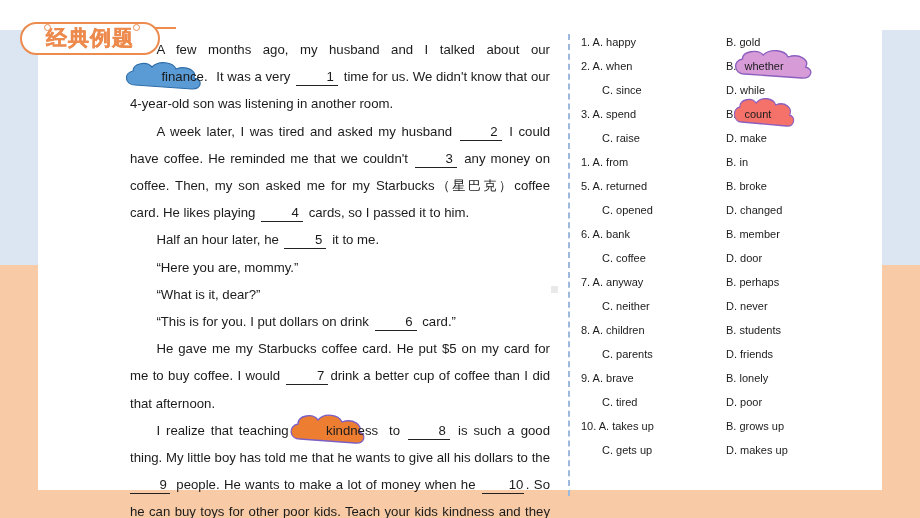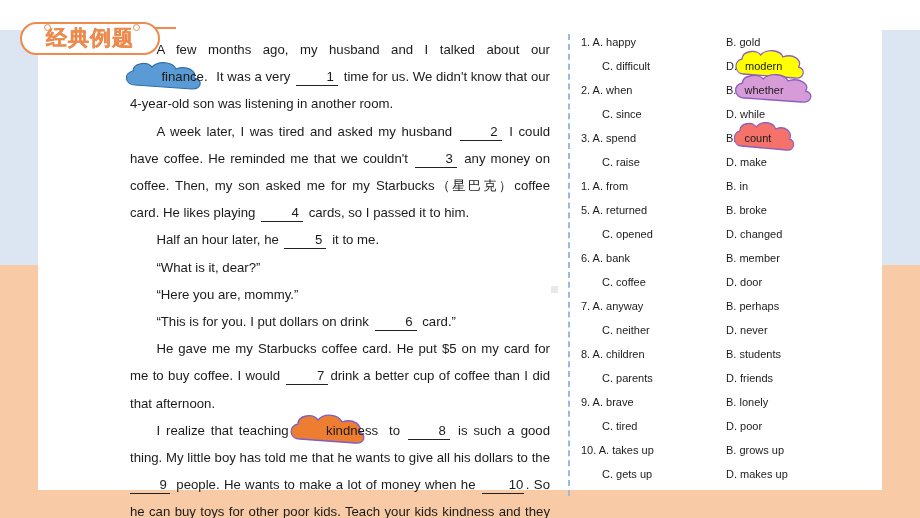--- a/index.html
+++ b/index.html
@@ -108,46 +108,40 @@
     <div class="passage">
 
       <p class="ind"><span>A few months ago, my husband and I talked about our </span><span class="cloud"><svg width="84" height="32" viewBox="0 0 84 32">
               <path d="M14 24 C4 24 2 12 12 10 C12 2 26 0 31 6 C38 -1 52 1 55 8 C66 4 76 10 73 17 C82 18 81 28 71 28 Z" fill="#5B9BD5" stroke="#2E6DA8" stroke-width="1.2"></path>
             </svg><span class="lbl">finance.</span></span><span> It was a very </span><span class="blank">1</span><span> time for us. We didn't know that our 4-year-old son was listening in another room.</span></p>
 
       <p class="ind"><span>A week later, I was tired and asked my husband </span><span class="blank">2</span><span> I could have coffee. He reminded me that we couldn't </span><span class="blank">3</span><span> any money on coffee. Then, my son asked me for my Starbucks（星巴克）coffee card. He likes playing </span><span class="blank">4</span><span> cards, so I passed it to him.</span></p>
 
       <p class="ind"><span>Half an hour later, he </span><span class="blank">5</span><span> it to me.</span></p>
 
+      <p class="ind">“Here you are, mommy.”</p>
       <p class="ind">“What is it, dear?”</p>
-      <p class="ind">“Here you are, mommy.”</p>
 
       <p class="ind"><span>“This is for you. I put dollars on drink </span><span class="blank">6</span><span> card.”</span></p>
 
       <p class="ind"><span>He gave me my Starbucks coffee card. He put $5 on my card for me to buy coffee. I would </span><span class="blank">7</span><span>drink a better cup of coffee than I did that afternoon.</span></p>
 
       <p class="ind"><span>I realize that teaching </span><span class="cloud"><svg width="82" height="34" viewBox="0 0 82 34">
               <path d="M14 26 C3 26 2 13 12 11 C12 2 27 0 32 7 C39 -1 53 2 56 9 C67 5 77 12 73 19 C81 21 79 31 69 30 Z" fill="#ED7D31" stroke="#7B5FC4" stroke-width="1.3"></path>
             </svg><span class="lbl">kindness</span></span><span> to </span><span class="blank">8</span><span> is such a good thing. My little boy has told me that he wants to give all his dollars to the </span><span class="blank w9">9</span><span> people. He wants to make a lot of money when he </span><span class="blank">10</span><span>. So he can buy toys for other poor kids. Teach your kids kindness and they will pour it into the world.</span></p>
 
       <span class="ghost-sq"></span>
     </div>
 
     <div class="divider"></div>
 
     <div class="options" id="optList">
         <div class="opt-row">
           <span class="opt-a">1. A. happy</span>
           <span class="opt-b">B. gold</span>
-        </div>
-        <div class="opt-row sub">
-          <span class="opt-a">C. difficult</span>
-          <span class="opt-b"><span>D. </span><span class="cloud"><svg width="76" height="34" viewBox="0 0 82 34" preserveAspectRatio="none">
-                <path d="M14 25 C4 25 2 12 12 10 C12 2 27 0 32 6 C39 -1 53 1 56 8 C67 4 77 11 73 18 C81 20 79 30 69 29 Z" fill="#FFFF00" stroke="#8C5FBF" stroke-width="1.3"></path>
-              </svg><span class="lbl">modern</span></span></span>
         </div>
         <div class="opt-row">
           <span class="opt-a">2. A. when</span>
           <span class="opt-b"><span>B. </span><span class="cloud"><svg width="85" height="34" viewBox="0 0 82 34" preserveAspectRatio="none">
                 <path d="M14 25 C4 25 2 12 12 10 C12 2 27 0 32 6 C39 -1 53 1 56 8 C67 4 77 11 73 18 C81 20 79 30 69 29 Z" fill="#D79BD8" stroke="#8C5FBF" stroke-width="1.3"></path>
               </svg><span class="lbl">whether</span></span></span>
         </div>
         <div class="opt-row sub">
           <span class="opt-a">C. since</span>
           <span class="opt-b">D. while</span>

